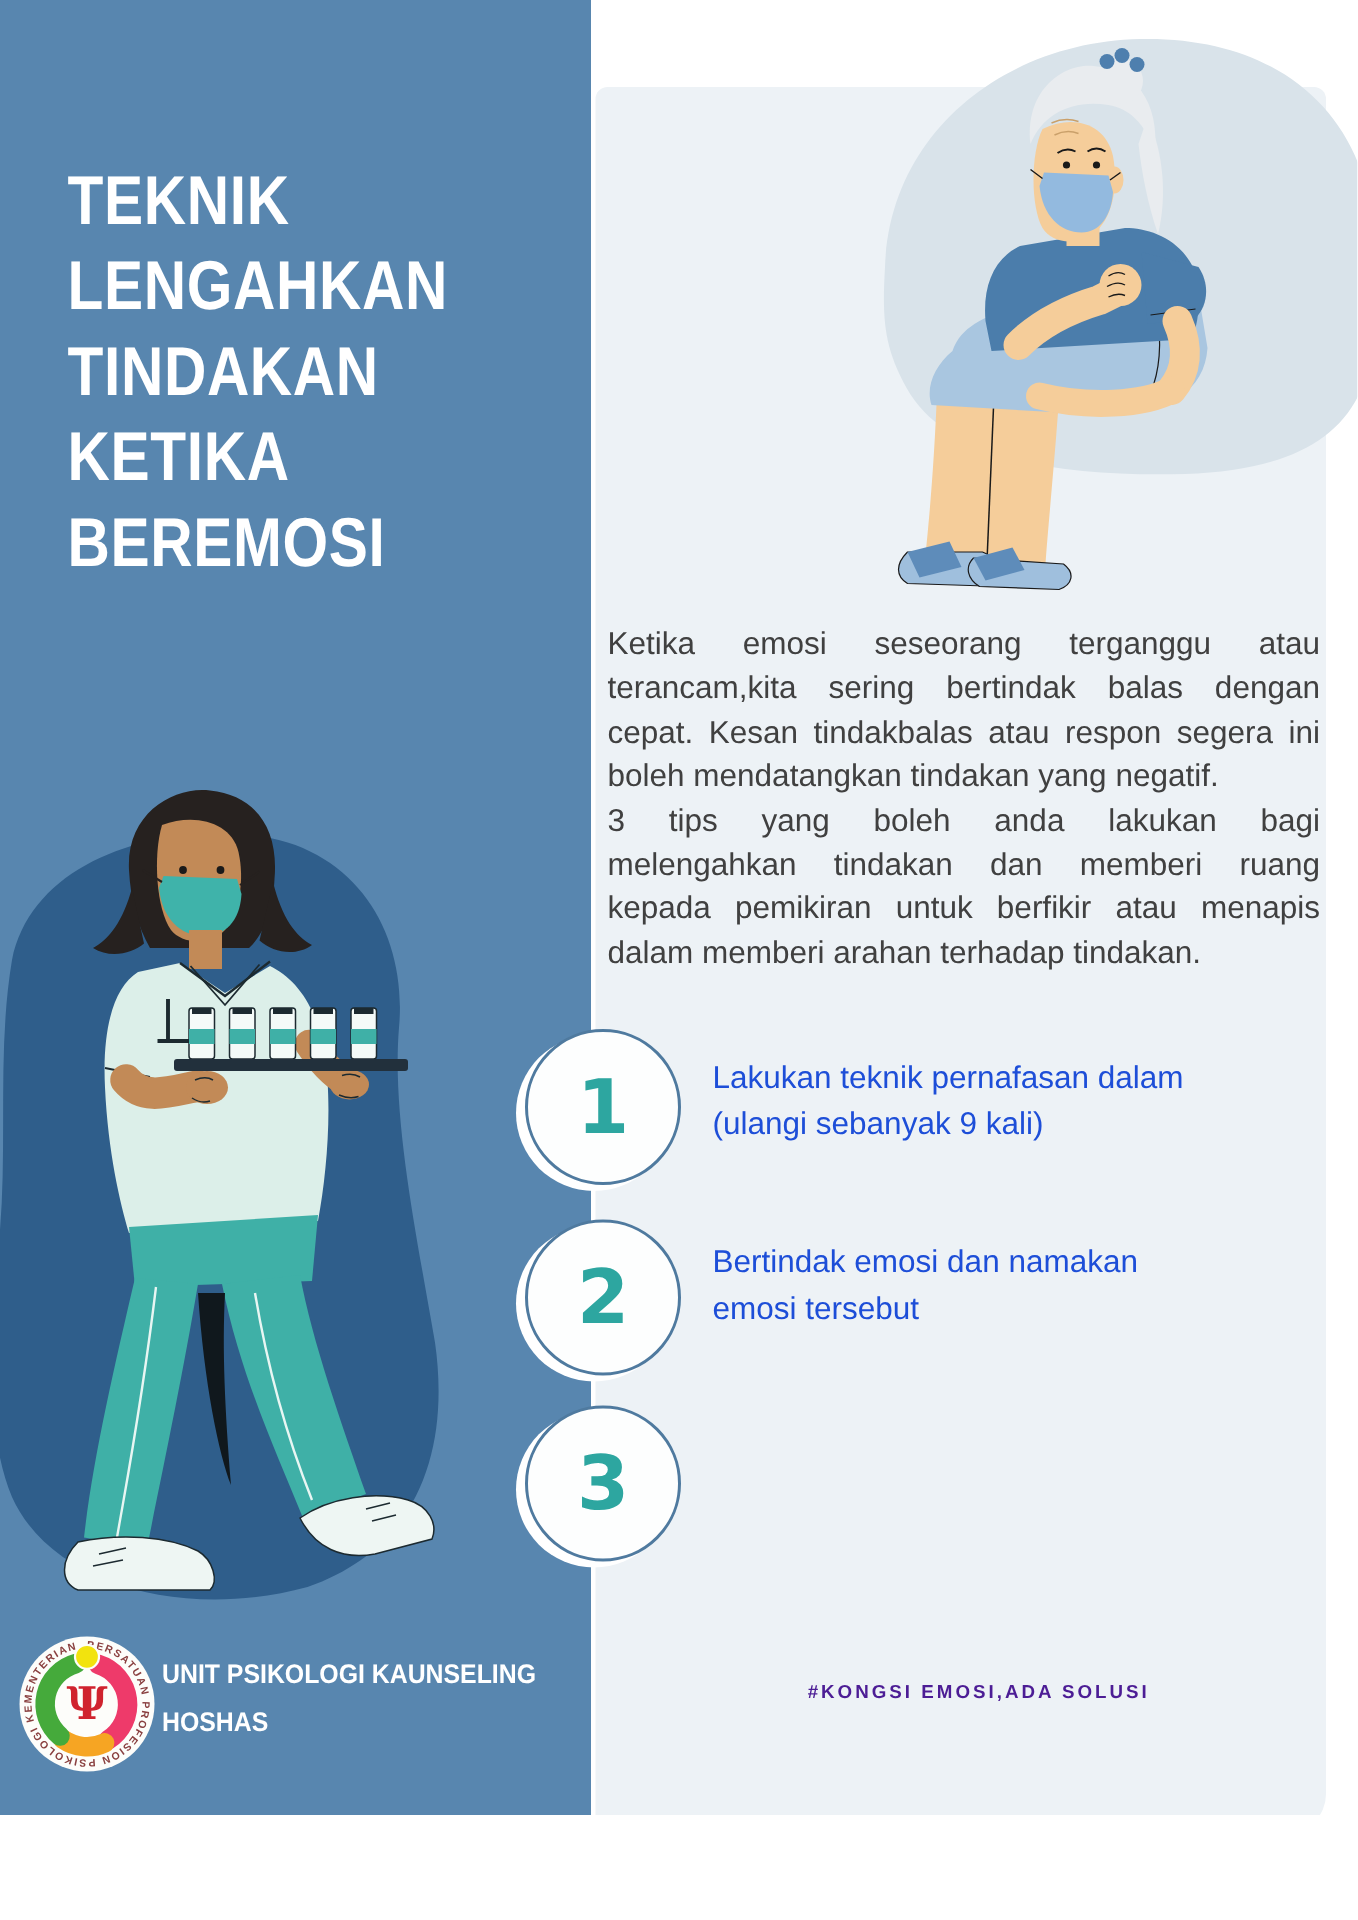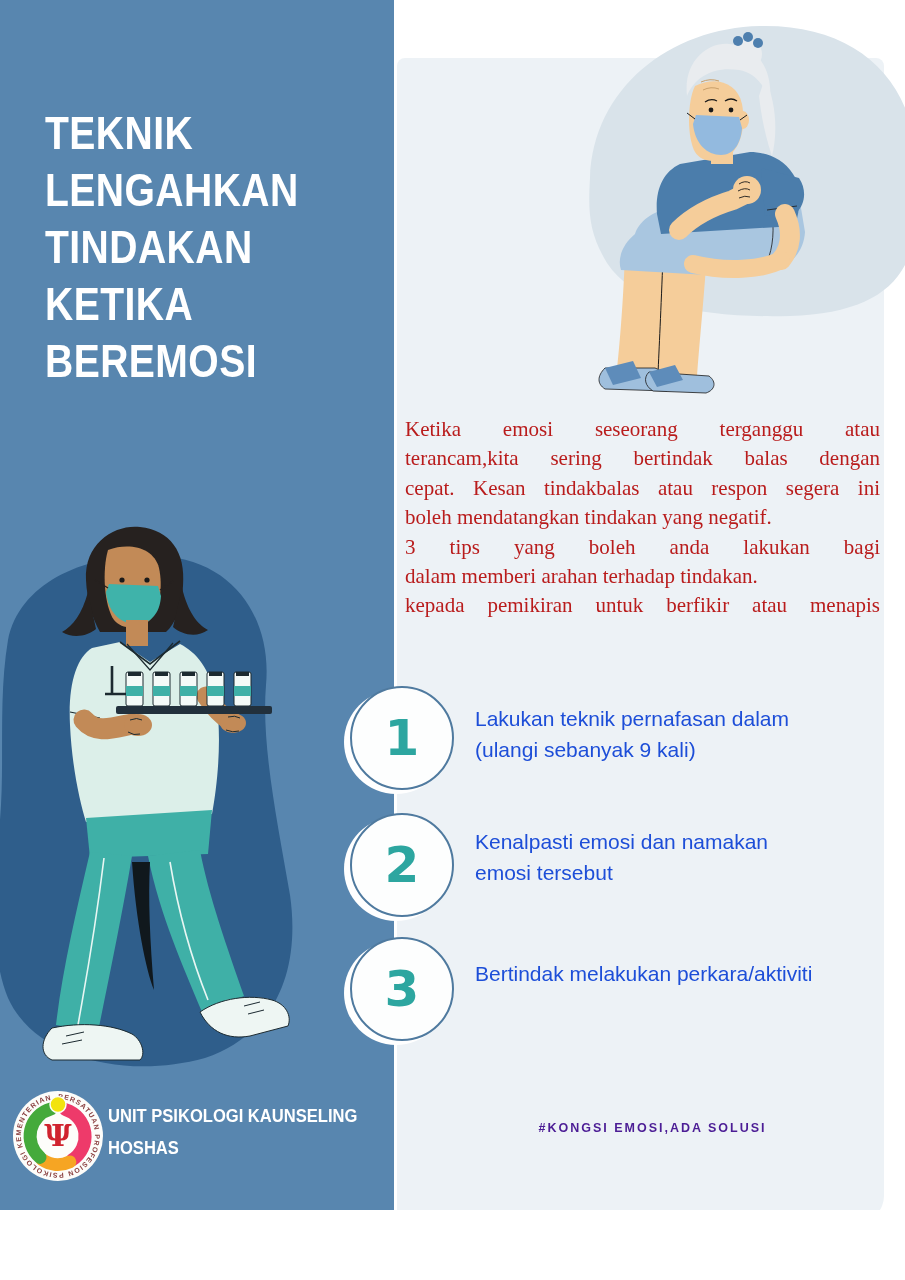--- a/index.html
+++ b/index.html
@@ -20,22 +20,22 @@
   
   .title { position:absolute; left:45px; top:105px; }
   .title .tline {
     color:#ffffff; font-weight:bold; font-size:46px; line-height:57px;
     letter-spacing:0.5px; transform:scaleX(0.85); transform-origin:left center;
     white-space:nowrap;
   }
   
   .intro { position:absolute; left:405px; top:415px; width:475px; }
   .intro .iline {
-    color:#b91c1c; font-size:21px; line-height:29.4px; height:29.4px;
-    text-align:justify; text-align-last:justify; white-space:normal;font-family:Liberation Serif, serif;
+    color:#404040; font-size:21px; line-height:29.4px; height:29.4px;
+    text-align:justify; text-align-last:justify; white-space:normal;
   }
   .intro .iline.last { text-align-last:left; }
   
   .tip-circle {
     position:absolute; left:350px; width:104px; height:104px; border-radius:50%;
     background:#fdfefe; border:2.5px solid #4f7a9f;
     box-shadow:-6px 4px 0 0 #ffffff;
     display:flex; align-items:center; justify-content:center; z-index:6;
   }
   .tip-num {
@@ -225,42 +225,42 @@
       </g>
     </svg>
   </div>
 
   <div class="intro">
     <div class="iline">Ketika emosi seseorang terganggu atau</div>
     <div class="iline">terancam,kita sering bertindak balas dengan</div>
     <div class="iline">cepat. Kesan tindakbalas atau respon segera ini</div>
     <div class="iline last">boleh mendatangkan tindakan yang negatif.</div>
     <div class="iline">3 tips yang boleh anda lakukan bagi</div>
+    <div class="iline">melengahkan tindakan dan memberi ruang</div>
+    <div class="iline">kepada pemikiran untuk berfikir atau menapis</div>
     <div class="iline last">dalam memberi arahan terhadap tindakan.</div>
-    <div class="iline">kepada pemikiran untuk berfikir atau menapis</div>
   </div>
 
   <div class="tip-circle" style="top:686px">
     <span class="tip-num">1</span>
   </div>
   <div class="tip-text" style="top:703px">
     <div>Lakukan teknik pernafasan dalam</div>
     <div>(ulangi sebanyak 9 kali)</div>
   </div>
 
   <div class="tip-circle" style="top:813px">
     <span class="tip-num">2</span>
   </div>
   <div class="tip-text" style="top:826px">
-    <div>Kenalpasti emosi dan namakan</div>
+    <div>Bertindak emosi dan namakan</div>
     <div>emosi tersebut</div>
   </div>
 
   <div class="tip-circle" style="top:937px">
     <span class="tip-num">3</span>
   </div>
   <div class="tip-text" style="top:958px">
-    <div>Bertindak melakukan perkara/aktiviti</div>
   </div>
 
   <div class="hashtag">#KONGSI EMOSI,ADA SOLUSI</div>
 
 </div>
 
 </body></html>

